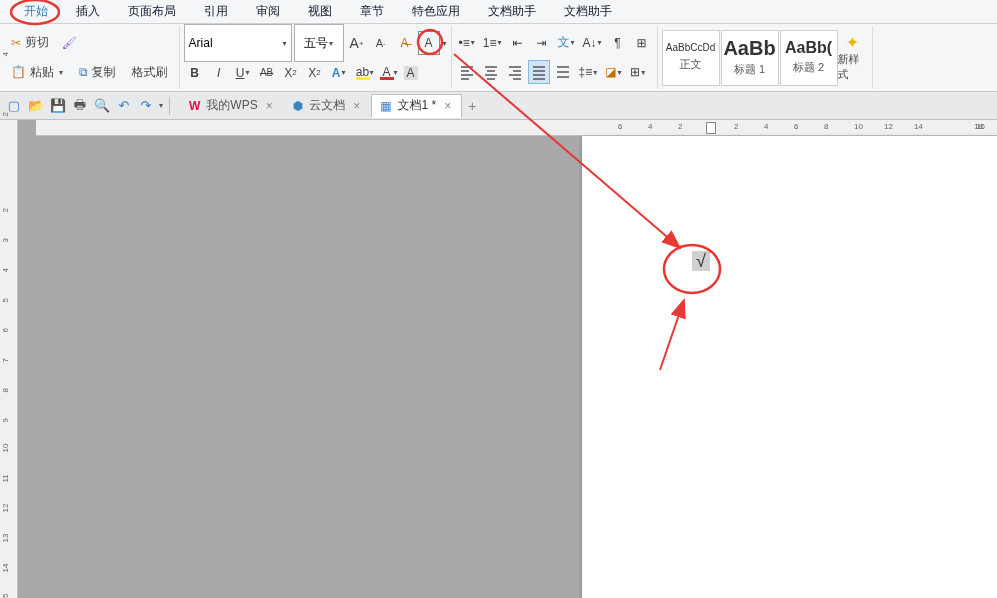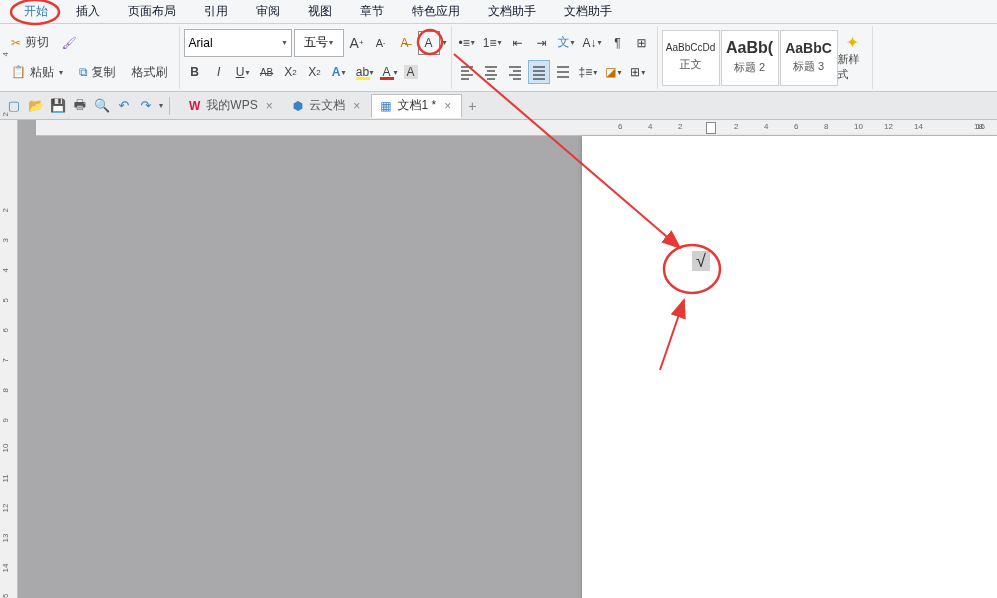--- a/index.html
+++ b/index.html
@@ -49,21 +49,21 @@
   height: 24px;
   padding: 0 2px;
   cursor: pointer;
   border: 1px solid transparent;
   font-size: 12px;
   color: #444;
 }
 .rbtn-text { padding: 0 6px; gap: 4px; }
 .dd-arrow { font-size: 8px; color: #555; margin-left: 1px; }
 .font-select {
-  height: 28px;
+  height: 38px;
   border: 1px solid #b0b0b0;
   background: #fff;
   font-size: 12px;
   padding: 0 4px;
   display: flex;
   align-items: center;
   justify-content: space-between;
 }
 .font-name { width: 108px; }
 .font-size { width: 50px; justify-content: center; }
@@ -364,26 +364,26 @@
     </div>
   </div>
 
   <div class="ribbon-group" style="flex-direction:row;align-items:center">
     <div class="style-gallery">
       <div class="style-item">
         <div class="style-preview" style="font-size:10px">AaBbCcDd</div>
         <div class="style-label">正文</div>
       </div>
       <div class="style-item">
+        <div class="style-preview" style="font-size:20px;font-weight:bold">AaBb</div>
+        <div class="style-label">标题 1</div>
+      </div>
+      <div class="style-item">
         <div class="style-preview" style="font-size:16px;font-weight:bold">AaBb(</div>
         <div class="style-label">标题 2</div>
-      </div>
-      <div class="style-item">
-        <div class="style-preview" style="font-size:14px;font-weight:bold">AaBbC</div>
-        <div class="style-label">标题 3</div>
       </div>
     </div>
     <div class="newstyle-btn">
       <span style="font-size:16px;color:#e6b800">✦</span>
       <span>新样式</span>
     </div>
   </div>
 </div>
 
 <div class="tabbar">

